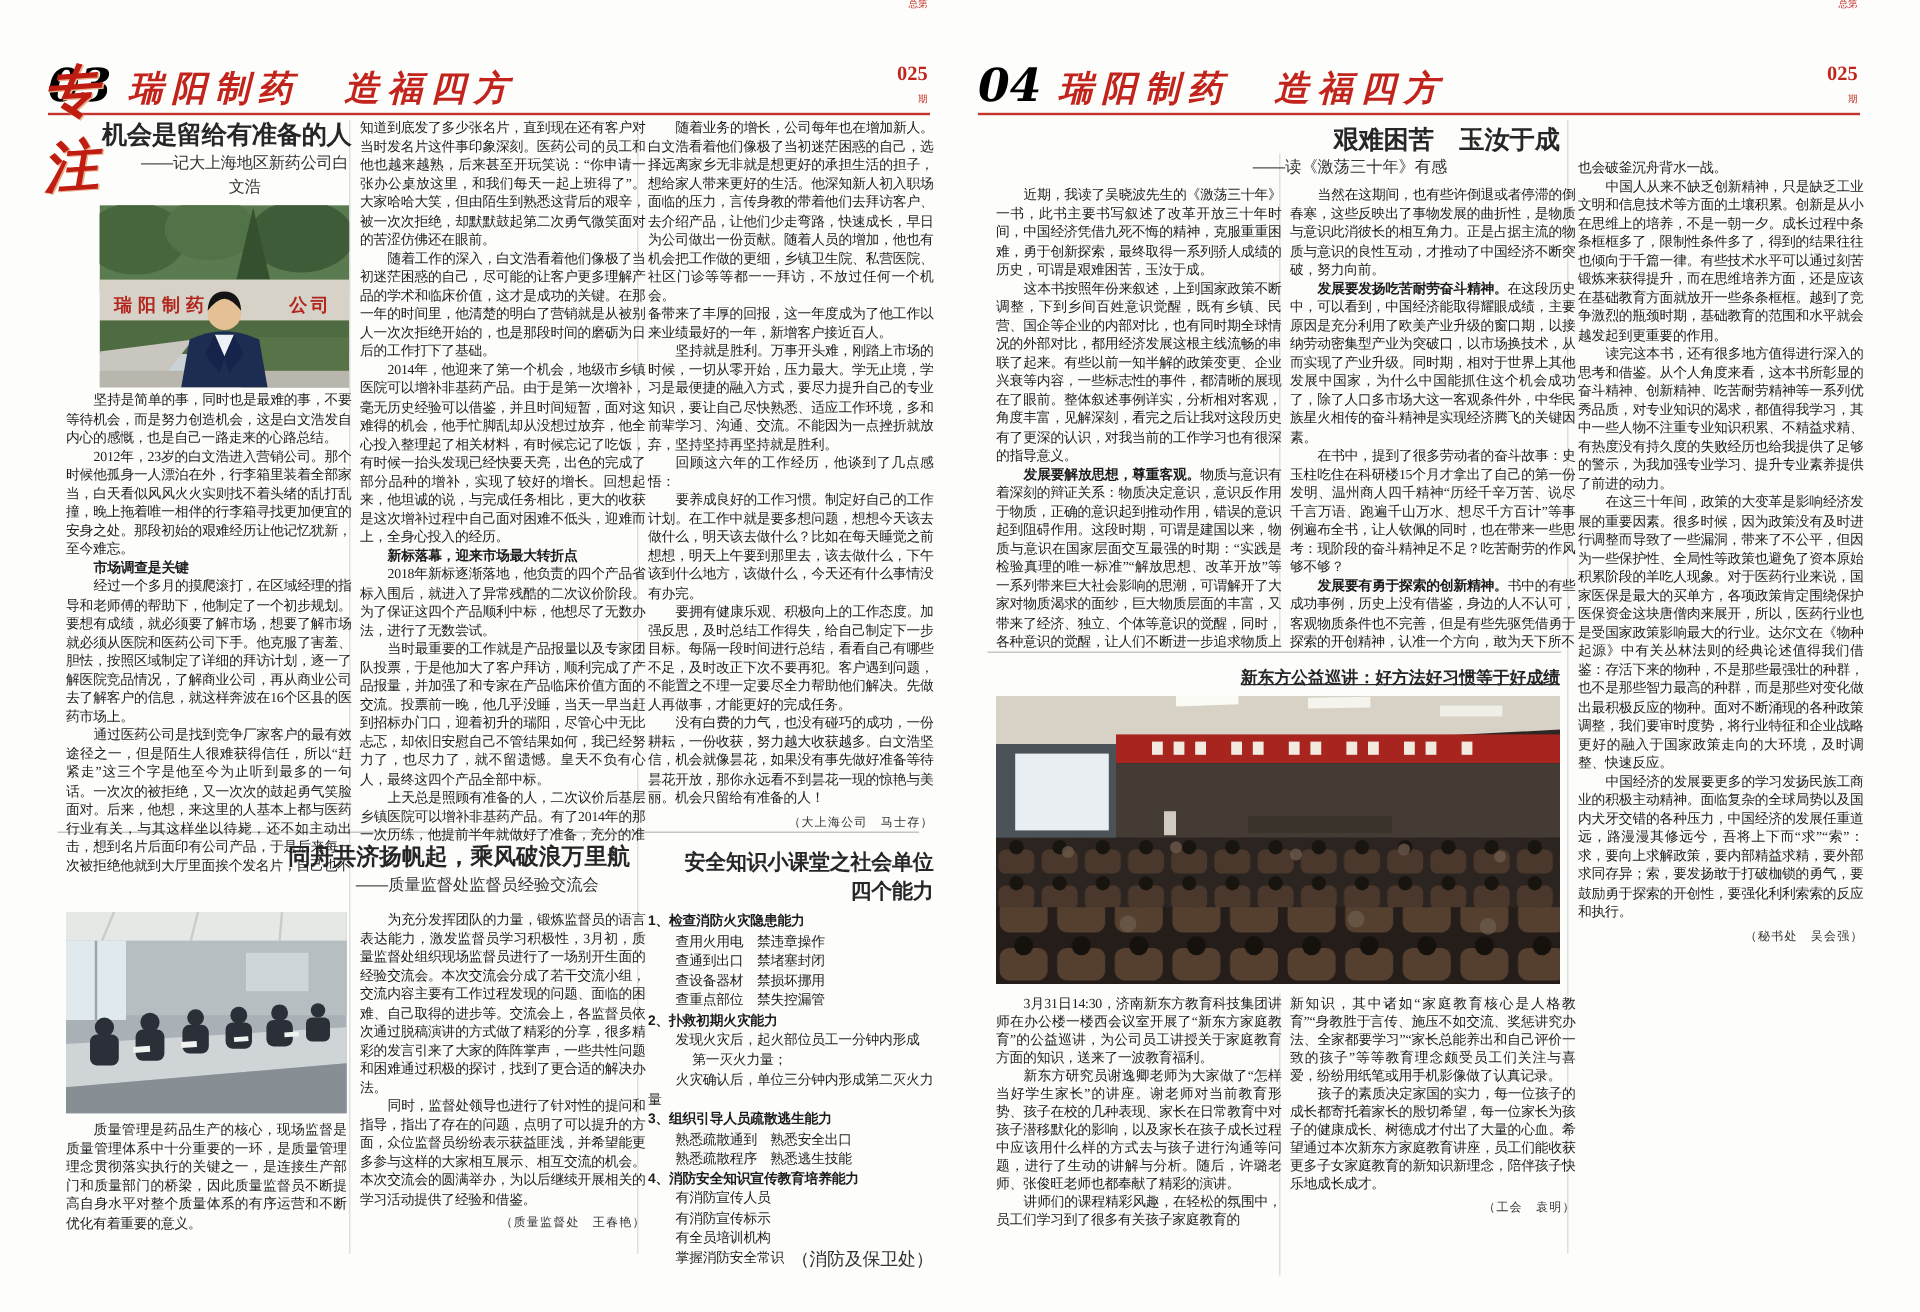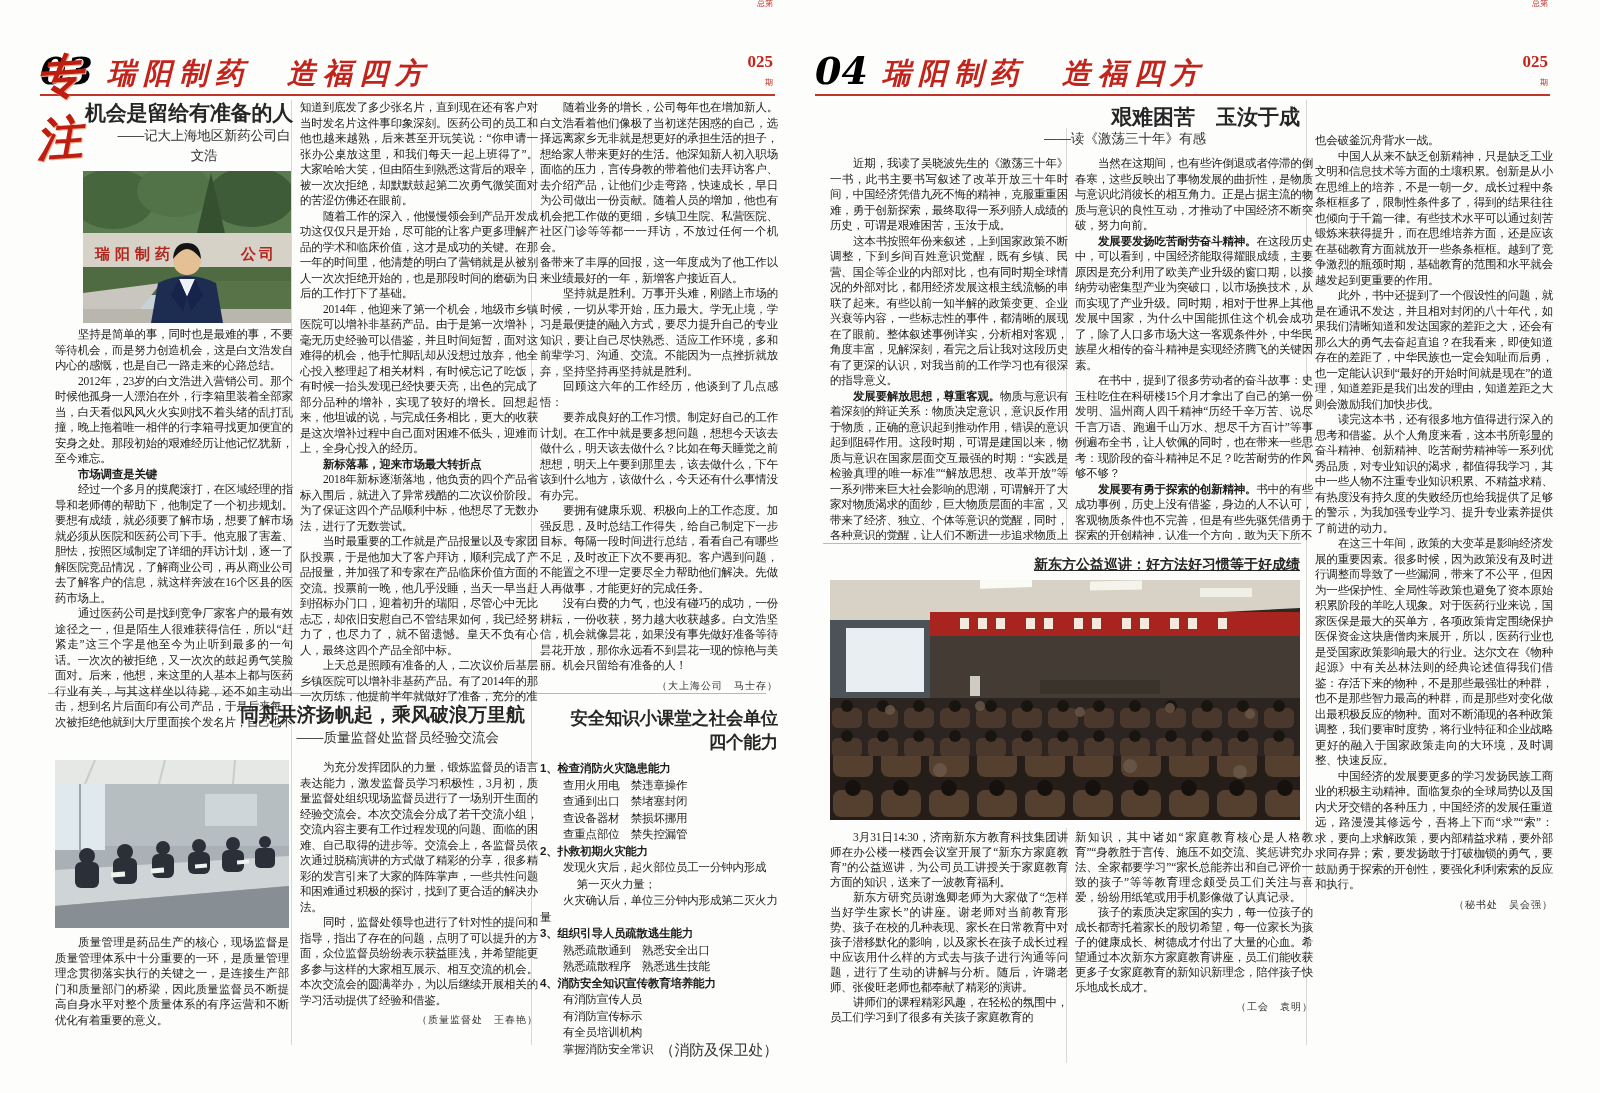--- a/index.html
+++ b/index.html
@@ -109,21 +109,21 @@
         <p class="para ind">2012年，23岁的白文浩进入营销公司。那个时候他孤身一人漂泊在外，行李箱里装着全部家当，白天看似风风火火实则找不着头绪的乱打乱撞，晚上拖着唯一相伴的行李箱寻找更加便宜的安身之处。那段初始的艰难经历让他记忆犹新，至今难忘。</p>
         <p class="para ind sub">市场调查是关键</p>
         <p class="para ind">经过一个多月的摸爬滚打，在区域经理的指导和老师傅的帮助下，他制定了一个初步规划。要想有成绩，就必须要了解市场，想要了解市场就必须从医院和医药公司下手。他克服了害羞、胆怯，按照区域制定了详细的拜访计划，逐一了解医院竞品情况，了解商业公司，再从商业公司去了解客户的信息，就这样奔波在16个区县的医药市场上。</p>
         <p class="para ind">通过医药公司是找到竞争厂家客户的最有效途径之一，但是陌生人很难获得信任，所以“赶紧走”这三个字是他至今为止听到最多的一句话。一次次的被拒绝，又一次次的鼓起勇气笑脸面对。后来，他想，来这里的人基本上都与医药行业有关，与其这样坐以待毙，还不如主动出击，想到名片后面印有公司产品，于是后来每一次被拒绝他就到大厅里面挨个发名片，自己也不</p>
       </div>
   </div>
 
   <div class="col" style="left:260px;top:62px;">
 
   <p class="para">知道到底发了多少张名片，直到现在还有客户对当时发名片这件事印象深刻。医药公司的员工和他也越来越熟，后来甚至开玩笑说：“你申请一张办公桌放这里，和我们每天一起上班得了”。大家哈哈大笑，但由陌生到熟悉这背后的艰辛，被一次次拒绝，却默默鼓起第二次勇气微笑面对的苦涩仿佛还在眼前。</p>
-      <p class="para ind">随着工作的深入，他慢慢领会到产品开发成功这仅仅只是开始，尽可能的让客户更多理解产品的学术和临床价值，这才是成功的关键。在那一年的时间里，他清楚的明白了营销就是从被别人一次次拒绝开始的，也是那段时间的磨砺为日后的工作打下了基础。</p>
+      <p class="para ind">随着工作的深入，白文浩看着他们像极了当初迷茫困惑的自己，尽可能的让客户更多理解产品的学术和临床价值，这才是成功的关键。在那一年的时间里，他清楚的明白了营销就是从被别人一次次拒绝开始的，也是那段时间的磨砺为日后的工作打下了基础。</p>
       <p class="para ind">2014年，他迎来了第一个机会，地级市乡镇医院可以增补非基药产品。由于是第一次增补，毫无历史经验可以借鉴，并且时间短暂，面对这难得的机会，他手忙脚乱却从没想过放弃，他全心投入整理起了相关材料，有时候忘记了吃饭，有时候一抬头发现已经快要天亮，出色的完成了部分品种的增补，实现了较好的增长。回想起来，他坦诚的说，与完成任务相比，更大的收获是这次增补过程中自己面对困难不低头，迎难而上，全身心投入的经历。</p>
       <p class="para ind sub">新标落幕，迎来市场最大转折点</p>
       <p class="para ind">2018年新标逐渐落地，他负责的四个产品省标入围后，就进入了异常残酷的二次议价阶段。为了保证这四个产品顺利中标，他想尽了无数办法，进行了无数尝试。</p>
       <p class="para ind">当时最重要的工作就是产品报量以及专家团队投票，于是他加大了客户拜访，顺利完成了产品报量，并加强了和专家在产品临床价值方面的交流。投票前一晚，他几乎没睡，当天一早当赶到招标办门口，迎着初升的瑞阳，尽管心中无比忐忑，却依旧安慰自己不管结果如何，我已经努力了，也尽力了，就不留遗憾。皇天不负有心人，最终这四个产品全部中标。</p>
       <p class="para ind">上天总是照顾有准备的人，二次议价后基层乡镇医院可以增补非基药产品。有了2014年的那一次历练，他提前半年就做好了准备，充分的准</p>
     </div>
 
   <div class="col" style="left:500px;top:62px;">
 
   <p class="para ind">随着业务的增长，公司每年也在增加新人。白文浩看着他们像极了当初迷茫困惑的自己，选择远离家乡无非就是想更好的承担生活的担子，想给家人带来更好的生活。他深知新人初入职场面临的压力，言传身教的带着他们去拜访客户、去介绍产品，让他们少走弯路，快速成长，早日为公司做出一份贡献。随着人员的增加，他也有机会把工作做的更细，乡镇卫生院、私营医院、社区门诊等等都一一拜访，不放过任何一个机会。</p>
@@ -247,21 +247,20 @@
 
   <p class="para ind">当然在这期间，也有些许倒退或者停滞的倒春寒，这些反映出了事物发展的曲折性，是物质与意识此消彼长的相互角力。正是占据主流的物质与意识的良性互动，才推动了中国经济不断突破，努力向前。</p>
       <p class="para ind"><b>发展要发扬吃苦耐劳奋斗精神。</b>在这段历史中，可以看到，中国经济能取得耀眼成绩，主要原因是充分利用了欧美产业升级的窗口期，以接纳劳动密集型产业为突破口，以市场换技术，从而实现了产业升级。同时期，相对于世界上其他发展中国家，为什么中国能抓住这个机会成功了，除了人口多市场大这一客观条件外，中华民族星火相传的奋斗精神是实现经济腾飞的关键因素。</p>
       <p class="para ind">在书中，提到了很多劳动者的奋斗故事：史玉柱吃住在科研楼15个月才拿出了自己的第一份发明、温州商人四千精神“历经千辛万苦、说尽千言万语、跑遍千山万水、想尽千方百计”等事例遍布全书，让人钦佩的同时，也在带来一些思考：现阶段的奋斗精神足不足？吃苦耐劳的作风够不够？</p>
       <p class="para ind"><b>发展要有勇于探索的创新精神。</b>书中的有些成功事例，历史上没有借鉴，身边的人不认可，客观物质条件也不完善，但是有些先驱凭借勇于探索的开创精神，认准一个方向，敢为天下所不</p>
     </div>
   <div class="col" style="left:500px;top:95px;">
 
   <p class="para">也会破釜沉舟背水一战。</p>
       <p class="para ind">中国人从来不缺乏创新精神，只是缺乏工业文明和信息技术等方面的土壤积累。创新是从小在思维上的培养，不是一朝一夕。成长过程中条条框框多了，限制性条件多了，得到的结果往往也倾向于千篇一律。有些技术水平可以通过刻苦锻炼来获得提升，而在思维培养方面，还是应该在基础教育方面就放开一些条条框框。越到了竞争激烈的瓶颈时期，基础教育的范围和水平就会越发起到更重要的作用。</p>
-      <p class="para ind">此外，书中还提到了一个假设性的问题，就是在通讯不发达，并且相对封闭的八十年代，如果我们清晰知道和发达国家的差距之大，还会有那么大的勇气去奋起直追？在我看来，即使知道存在的差距了，中华民族也一定会知耻而后勇，也一定能认识到“最好的开始时间就是现在”的道理，知道差距是我们出发的理由，知道差距之大则会激励我们加快步伐。</p>
       <p class="para ind">读完这本书，还有很多地方值得进行深入的思考和借鉴。从个人角度来看，这本书所彰显的奋斗精神、创新精神、吃苦耐劳精神等一系列优秀品质，对专业知识的渴求，都值得我学习，其中一些人物不注重专业知识积累、不精益求精、有热度没有持久度的失败经历也给我提供了足够的警示，为我加强专业学习、提升专业素养提供了前进的动力。</p>
       <p class="para ind">在这三十年间，政策的大变革是影响经济发展的重要因素。很多时候，因为政策没有及时进行调整而导致了一些漏洞，带来了不公平，但因为一些保护性、全局性等政策也避免了资本原始积累阶段的羊吃人现象。对于医药行业来说，国家医保是最大的买单方，各项政策肯定围绕保护医保资金这块唐僧肉来展开，所以，医药行业也是受国家政策影响最大的行业。达尔文在《物种起源》中有关丛林法则的经典论述值得我们借鉴：存活下来的物种，不是那些最强壮的种群，也不是那些智力最高的种群，而是那些对变化做出最积极反应的物种。面对不断涌现的各种政策调整，我们要审时度势，将行业特征和企业战略更好的融入于国家政策走向的大环境，及时调整、快速反应。</p>
       <p class="para ind">中国经济的发展要更多的学习发扬民族工商业的积极主动精神。面临复杂的全球局势以及国内犬牙交错的各种压力，中国经济的发展任重道远，路漫漫其修远兮，吾将上下而“求”“索”：求，要向上求解政策，要内部精益求精，要外部求同存异；索，要发扬敢于打破枷锁的勇气，要鼓励勇于探索的开创性，要强化利利索索的反应和执行。</p>
       <p class="para sign">（秘书处　吴会强）</p>
     </div>
 
   <h2 class="h-main" style="position:absolute;left:15px;top:514px;width:470px;font-size:14px;line-height:24px;text-decoration:underline;">新东方公益巡讲：好方法好习惯等于好成绩</h2>
 
   <svg class="photo" style="position:absolute;left:15px;top:542px;" width="470" height="240" viewBox="0 0 470 240">
     <defs>

